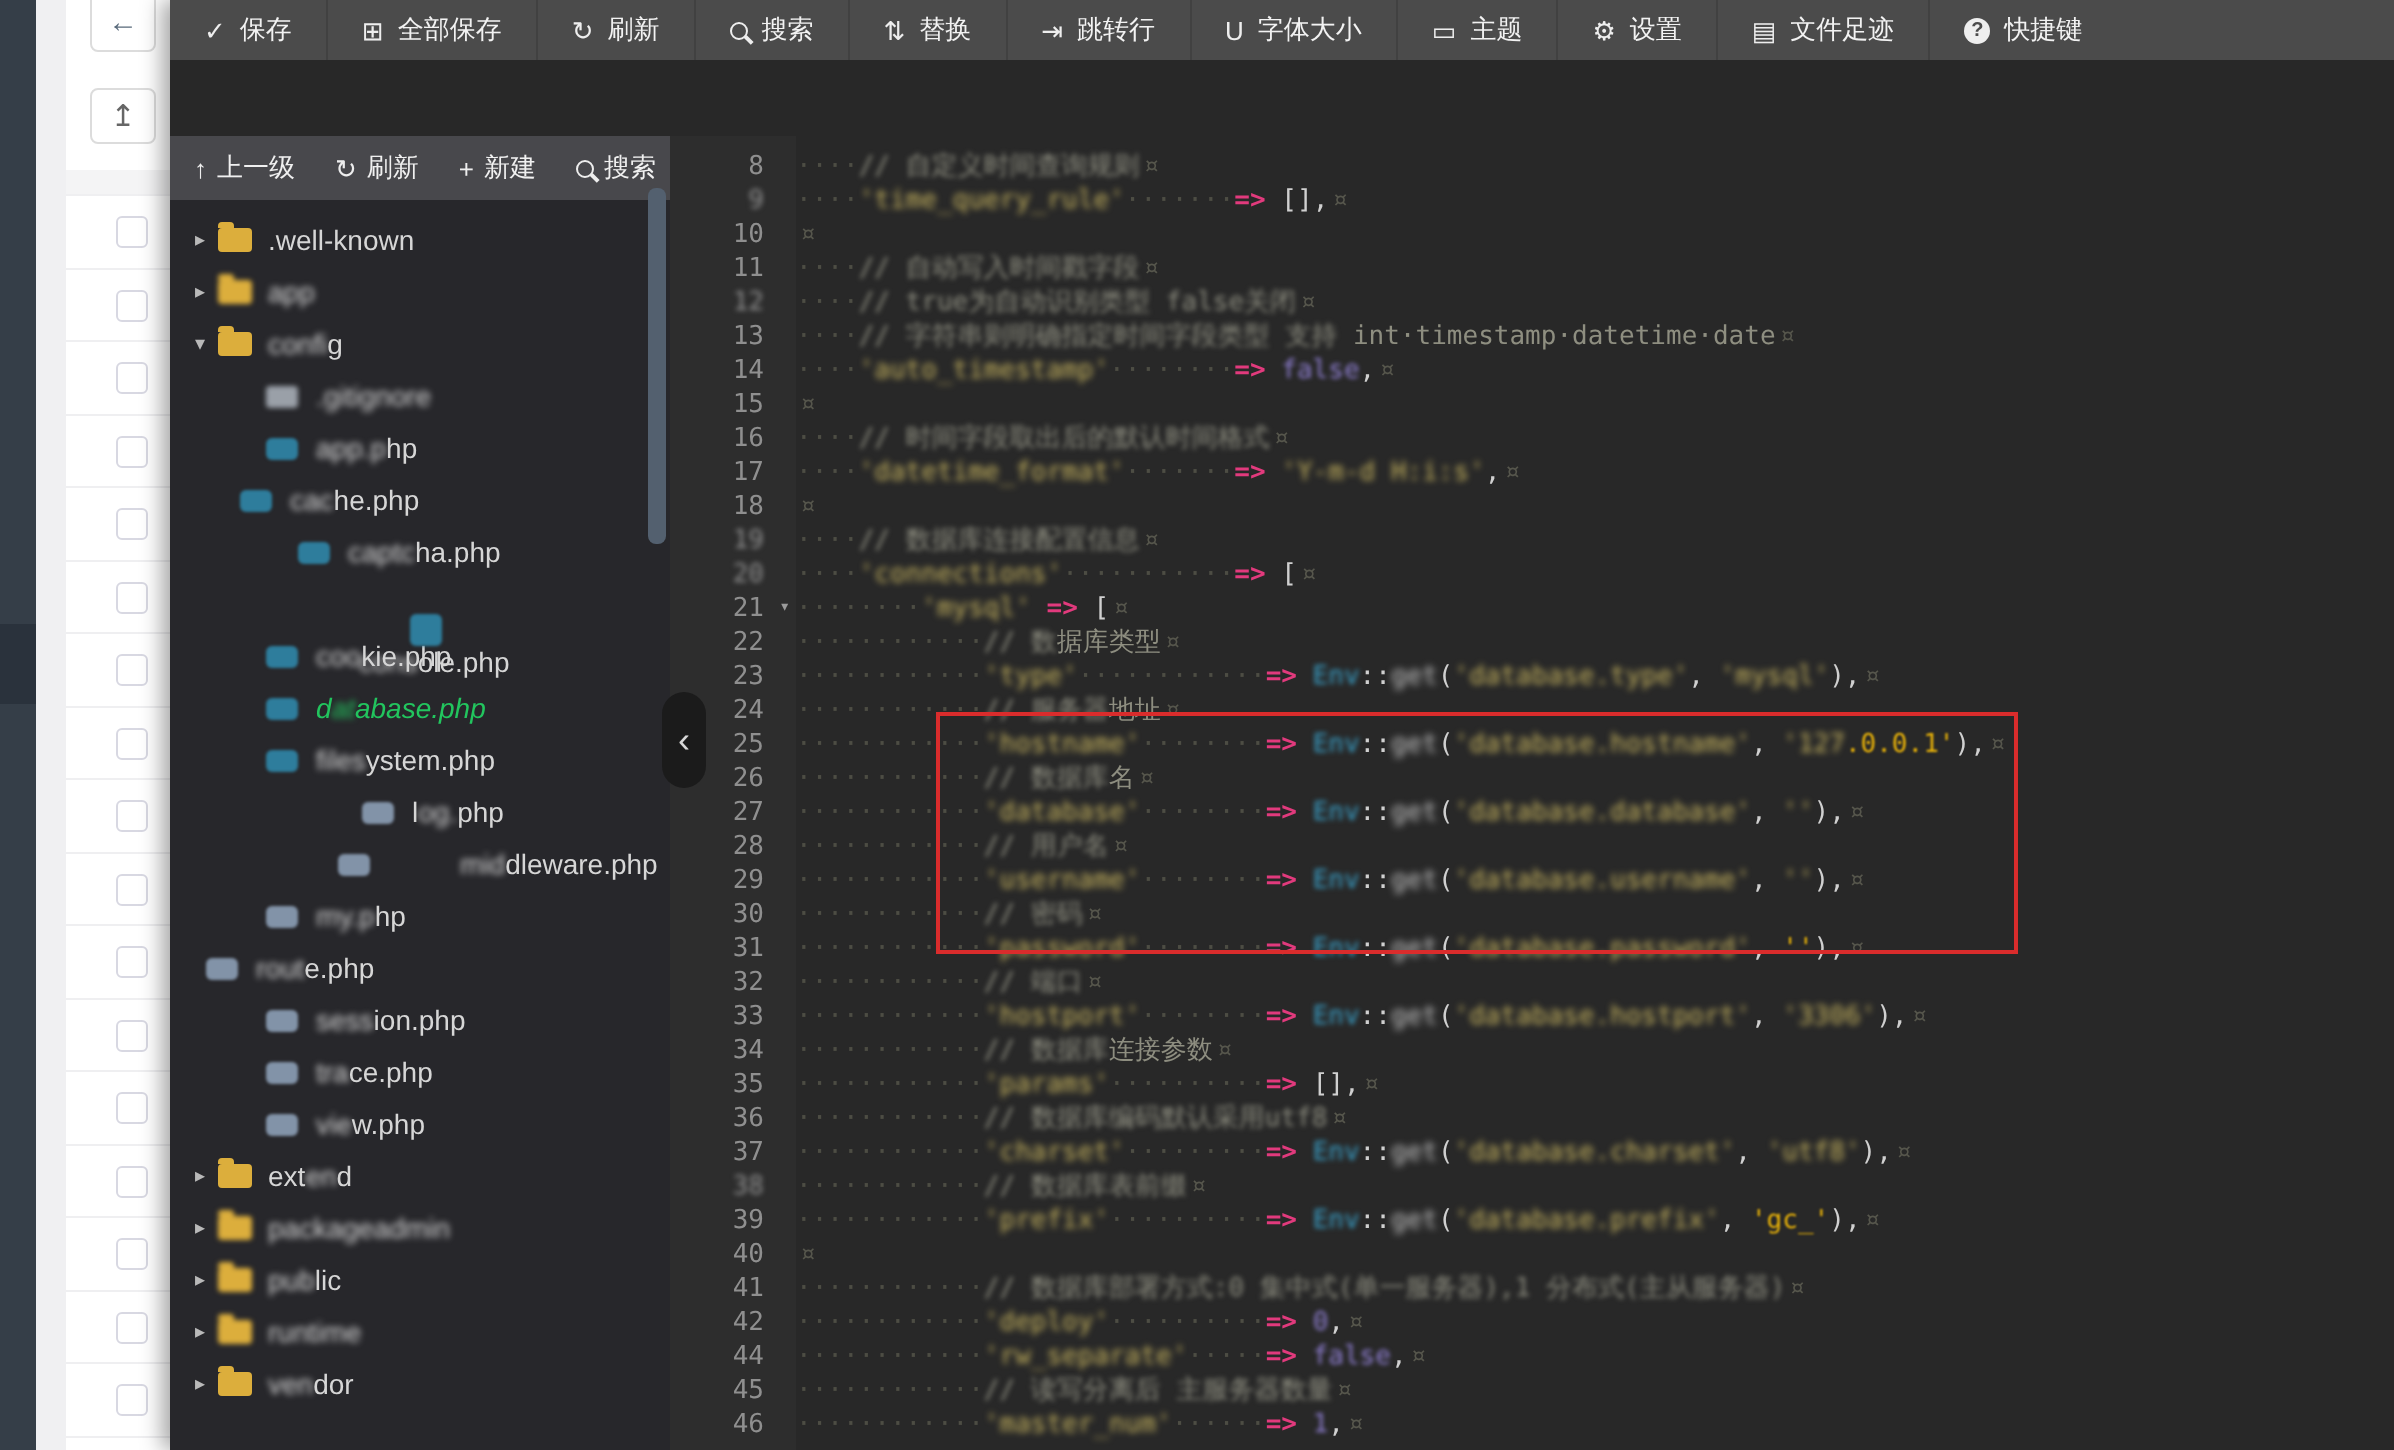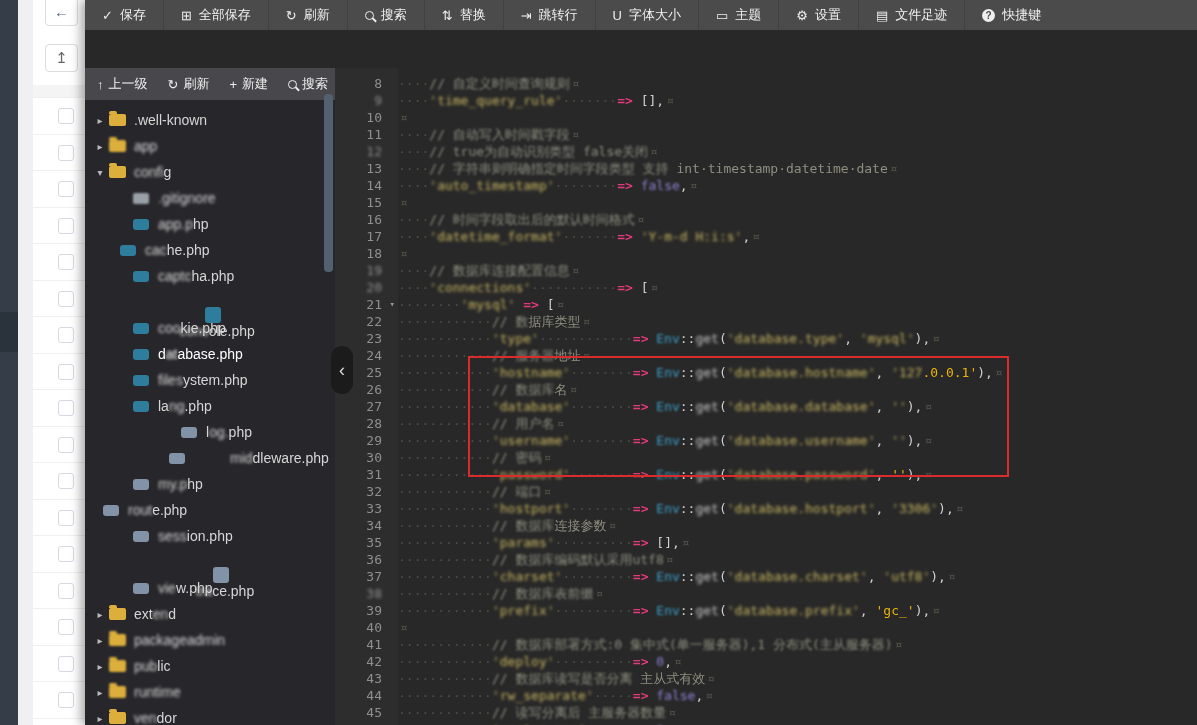--- a/index.html
+++ b/index.html
@@ -59,21 +59,21 @@
   .tr-arrow { width:18px; text-align:center; color:#b9b9b9; font-size:10px; flex:0 0 18px; }
   .folder-ic { width:17px; height:12px; background:#dcae3c; border-radius:2px; position:relative; margin-right:8px; flex:0 0 17px; }
   .folder-ic::before { content:""; position:absolute; left:0; top:-3px; width:8px; height:3px; background:#dcae3c; border-radius:2px 2px 0 0; }
   .file-ic { width:16px; height:11px; border-radius:3px; margin-right:9px; flex:0 0 16px; filter:blur(.7px); }
   .ic-teal { background:#2e7d9c; }
   .ic-gray { background:#8293a8; }
   .ic-git  { background:#9aa0a8; border-radius:2px; }
   .icblur { filter:blur(1.3px); }
   .tname span { display:inline-block; }
   .seg-b { filter:blur(1.6px); }
-  .sel-name { color:#ffffff; }
+  .sel-name { color:#22c55e;font-style:italic; }
   .tree-scroll { position:absolute; right:2px; top:26px; width:9px; height:178px; background:#53606f; border-radius:4px; cursor:pointer; }
 
   .collapse-pill { position:absolute; left:246px; top:278px; width:22px; height:48px; background:#1a1a1a;
                    border-radius:11px; display:flex; align-items:center; justify-content:center; color:#e8e8e8;
                    font-size:18px; z-index:5; cursor:pointer; opacity:.92; }
 
   
   .codepane { flex:1; background:#282828; position:relative; overflow:hidden;
               font-family:"DejaVu Sans Mono", monospace; }
   .gutter-bg { position:absolute; left:0; top:0; bottom:0; width:63px; background:#2d2d2d; }
@@ -290,21 +290,21 @@
             <div class="trow" style="padding-left: 30px;">
               <span class="tr-arrow"></span>
               <span class="file-ic ic-teal"></span>
               <span class="tname"><span class="seg-b">app.p</span><span>hp</span></span>
             </div>
             <div class="trow" style="padding-left: 17px;">
               <span class="tr-arrow"></span>
               <span class="file-ic ic-teal"></span>
               <span class="tname"><span class="seg-b">cac</span><span>he.php</span></span>
             </div>
-            <div class="trow" style="padding-left: 30px;">
+            <div class="trow" style="padding-left: 30px; margin-left: 16px;">
               <span class="tr-arrow"></span>
               <span class="file-ic ic-teal"></span>
               <span class="tname"><span class="seg-b">captc</span><span>ha.php</span></span>
             </div>
             <div class="trow" style="padding-left: 14px; flex-direction: column;">
               <span class="tr-arrow"></span>
               <span class="file-ic ic-teal"></span>
               <span class="tname"><span class="seg-b">cons</span><span>ole.php</span></span>
             </div>
             <div class="trow" style="padding-left: 30px;">
@@ -315,25 +315,20 @@
             <div class="trow" style="padding-left: 30px;">
               <span class="tr-arrow"></span>
               <span class="file-ic ic-teal"></span>
               <span class="tname sel-name"><span>d</span><span class="seg-b">at</span><span>abase.php</span></span>
             </div>
             <div class="trow" style="padding-left: 30px;">
               <span class="tr-arrow"></span>
               <span class="file-ic ic-teal"></span>
               <span class="tname"><span class="seg-b">files</span><span>ystem.php</span></span>
             </div>
-            <div class="trow" style="padding-left: 30px;">
-              <span class="tr-arrow"></span>
-              <span class="file-ic ic-teal"></span>
-              <span class="tname"><span>la</span><span class="seg-b">ng</span><span>.php</span></span>
-            </div>
             <div class="trow" style="padding-left: 30px; margin-left: 48px;">
               <span class="tr-arrow"></span>
               <span class="file-ic ic-gray"></span>
               <span class="tname"><span>l</span><span class="seg-b">og.</span><span>php</span></span>
             </div>
             <div class="trow" style="padding-left: 30px; gap: 36px;">
               <span class="tr-arrow"></span>
               <span class="file-ic ic-gray"></span>
               <span class="tname"><span class="seg-b">mid</span><span>dleware.php</span></span>
             </div>
@@ -345,21 +340,21 @@
             <div class="trow" style="">
               <span class="tr-arrow"></span>
               <span class="file-ic ic-gray"></span>
               <span class="tname"><span class="seg-b">rout</span><span>e.php</span></span>
             </div>
             <div class="trow" style="padding-left: 30px;">
               <span class="tr-arrow"></span>
               <span class="file-ic ic-gray"></span>
               <span class="tname"><span class="seg-b">sess</span><span>ion.php</span></span>
             </div>
-            <div class="trow" style="padding-left: 30px; flex-direction: column;">
+            <div class="trow" style="padding-left: 30px;">
               <span class="tr-arrow"></span>
               <span class="file-ic ic-gray"></span>
               <span class="tname"><span class="seg-b">tra</span><span>ce.php</span></span>
             </div>
             <div class="trow" style="padding-left: 30px;">
               <span class="tr-arrow"></span>
               <span class="file-ic ic-gray"></span>
               <span class="tname"><span class="seg-b">vie</span><span>w.php</span></span>
             </div>
             <div class="trow" style="padding-left: 6px;">
@@ -532,24 +527,20 @@
             </div>
             <div class="cl">
               <span class="ln">41</span>
               <span class="lc"><span class="tk-d">············</span><span class="tk-c">// 数据库部署方式:0 集中式(单一服务器),1 分布式(主从服务器)</span><span class="tk-eol">¤</span></span>
             </div>
             <div class="cl">
               <span class="ln">42</span>
               <span class="lc"><span class="tk-d">············</span><span class="tk-k">'deploy'</span><span class="tk-d">··········</span><span class="tk-a">=&gt;</span><span class="tk-p"> </span><span class="tk-n">0</span><span class="tk-p">,</span><span class="tk-eol">¤</span></span>
             </div>
             <div class="cl">
-              <span class="ln">43</span>
-              <span class="lc"><span class="tk-d">············</span><span class="tk-c">// 数据库读写是否分离 </span><span class="tk-cs">主从式有效</span><span class="tk-eol">¤</span></span>
-            </div>
-            <div class="cl">
               <span class="ln">44</span>
               <span class="lc"><span class="tk-d">············</span><span class="tk-k">'rw_separate'</span><span class="tk-d">·····</span><span class="tk-a">=&gt;</span><span class="tk-p"> </span><span class="tk-n">false</span><span class="tk-p">,</span><span class="tk-eol">¤</span></span>
             </div>
             <div class="cl">
               <span class="ln">45</span>
               <span class="lc"><span class="tk-d">············</span><span class="tk-c">// 读写分离后 主服务器数量</span><span class="tk-eol">¤</span></span>
             </div>
             <div class="cl">
               <span class="ln">46</span>
               <span class="lc"><span class="tk-d">············</span><span class="tk-k">'master_num'</span><span class="tk-d">······</span><span class="tk-a">=&gt;</span><span class="tk-p"> </span><span class="tk-n">1</span><span class="tk-p">,</span><span class="tk-eol">¤</span></span>

